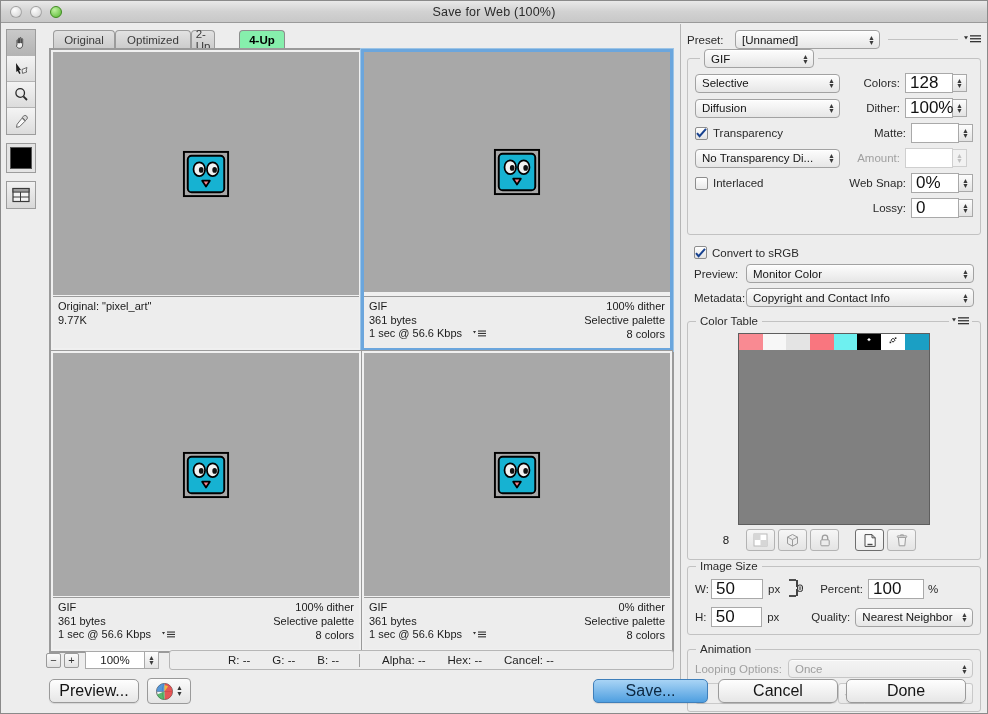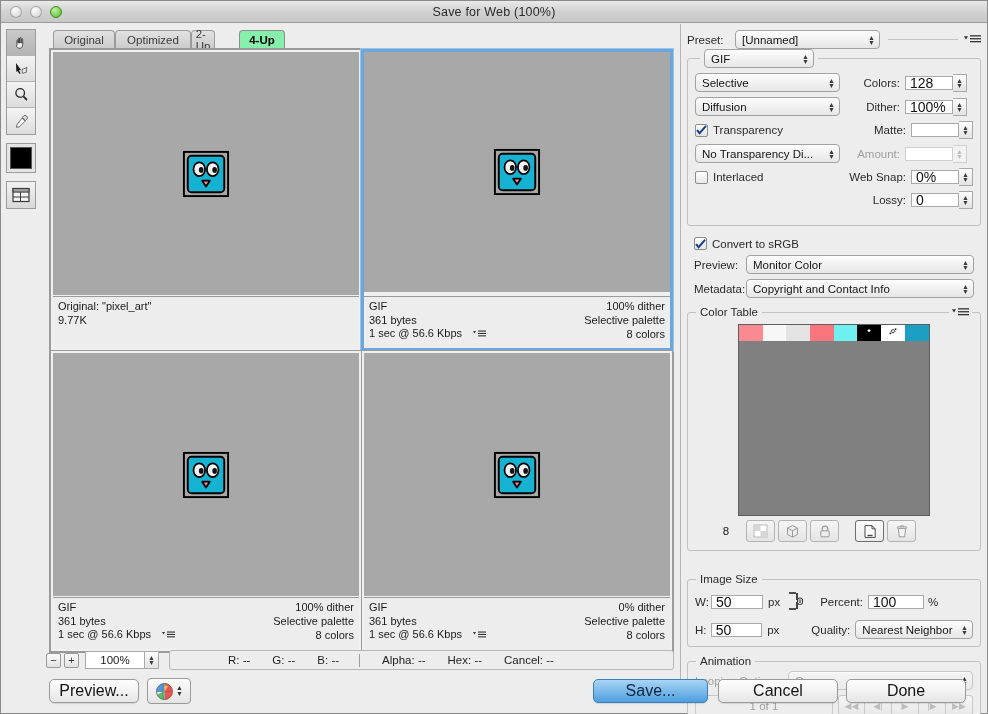--- a/index.html
+++ b/index.html
@@ -171,26 +171,26 @@
     box-shadow: 0 1px 0 rgba(255,255,255,0.7) inset;
   }
   .popup.disabled { color: #9d9d9d; background: linear-gradient(to bottom,#f4f4f4,#ebebeb); border-color:#c6c6c6;}
   .popup .arrows {
     position: absolute; right: 4px; top: 50%; transform: translateY(-50%);
     display: flex; flex-direction: column; line-height: 5px;
     font-size: 7px; color: #3a3a3a;
   }
   
   .field {
-    height: 14px;
+    height: 20px;
     background: #fff;
     border: 1px solid #a9a9a9;
     display: flex; align-items: center;
     padding: 0 4px;
-    font-size: 14px; color: #111;
+    font-size: 17px; color: #111;
   }
   .field.disabled { background: #fff; color: #b0b0b0; border-color:#cfcfcf; }
   .stepper {
     width: 14px; height: 18px;
     border: 1px solid #a9a9a9; border-left: none;
     background: linear-gradient(to bottom,#fdfdfd,#e3e3e3);
     display: flex; flex-direction: column; align-items: center; justify-content: center;
     line-height: 5px; font-size: 7px; color: #3a3a3a;
   }
   .stepper.disabled { color: #c0c0c0; background:#f2f2f2; border-color:#cfcfcf; }
@@ -733,21 +733,21 @@
         <div class="ct-btn">
           <svg width="14" height="15" viewBox="0 0 14 15">
             <path d="M3.4 4.4h7.2l-.8 8.4H4.2z" fill="#f2f2f2" stroke="#9b9b9b" stroke-width="1"></path>
             <rect x="2.3" y="2.8" width="9.4" height="1.6" rx="0.5" fill="#eaeaea" stroke="#9b9b9b" stroke-width="0.9"></rect>
             <path d="M5.6 2.8V1.8h2.8v1" fill="none" stroke="#9b9b9b" stroke-width="0.9"></path>
           </svg>
         </div>
       </div>
     </div>
 
-    <div class="fieldset" style="margin-top:28px;padding:9px 7px 7px 7px;">
+    <div class="fieldset" style="margin-top:6px;padding:9px 7px 7px 7px;">
       <span class="legend">Image Size</span>
       <div class="row">
         <span class="lbl" style="width:16px;">W:</span>
         <div class="field" style="width:52px;">50</div>
         <span class="lbl" style="margin-left:5px;">px</span>
         <span style="margin-left:6px;">
           <svg width="20" height="24" viewBox="0 0 20 24">
             <path d="M3 4h7M11 4v7M11 13v7M3 20h7" fill="none" stroke="#1a1a1a" stroke-width="1.6"></path>
             <rect x="11.5" y="9" width="5" height="6.5" rx="2" fill="#cfcfcf" stroke="#333" stroke-width="1"></rect>
             <path d="M14 10.5v3.5" stroke="#333" stroke-width="0.9"></path>
@@ -808,17 +808,17 @@
         <path d="M9.5 1.5a8 8 0 0 0-8 8h8z" fill="#2f7fd1" opacity="0.8"></path>
         <path d="M2 12.5a8 8 0 0 0 7.5 5V9.5z" fill="#36a84f" opacity="0.8"></path>
         <path d="M9.5 3.2a6.3 6.3 0 0 1 3.6 1.2l-3.6 5z" fill="#f2c33c" opacity="0.9"></path>
       </svg>
       <span class="mini-arrows">
           <span>▲</span>
           <span>▼</span>
         </span>
     </div>
     <div class="btn primary" style="left:592px;width:115px;">Save...</div>
-    <div class="btn" style="left:717px;width:120px;">Cancel</div>
+    <div class="btn" style="left:717px;width:120px;border-radius:6px;">Cancel</div>
     <div class="btn" style="left:845px;width:120px;">Done</div>
   </div>
 
 </div>
 
 </body></html>

